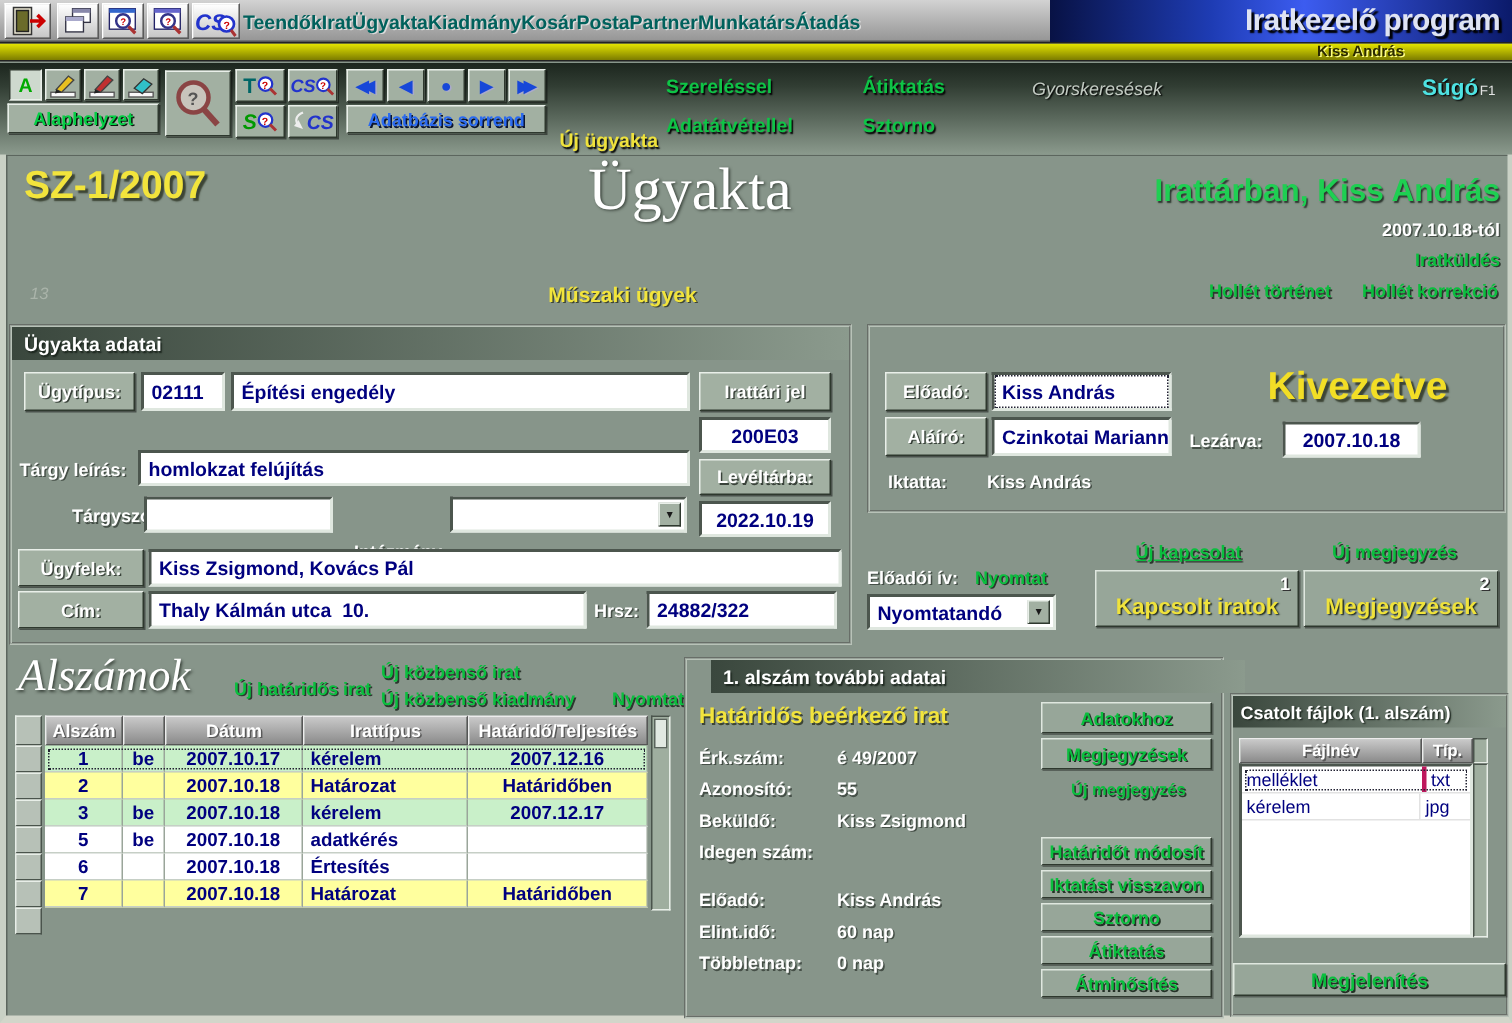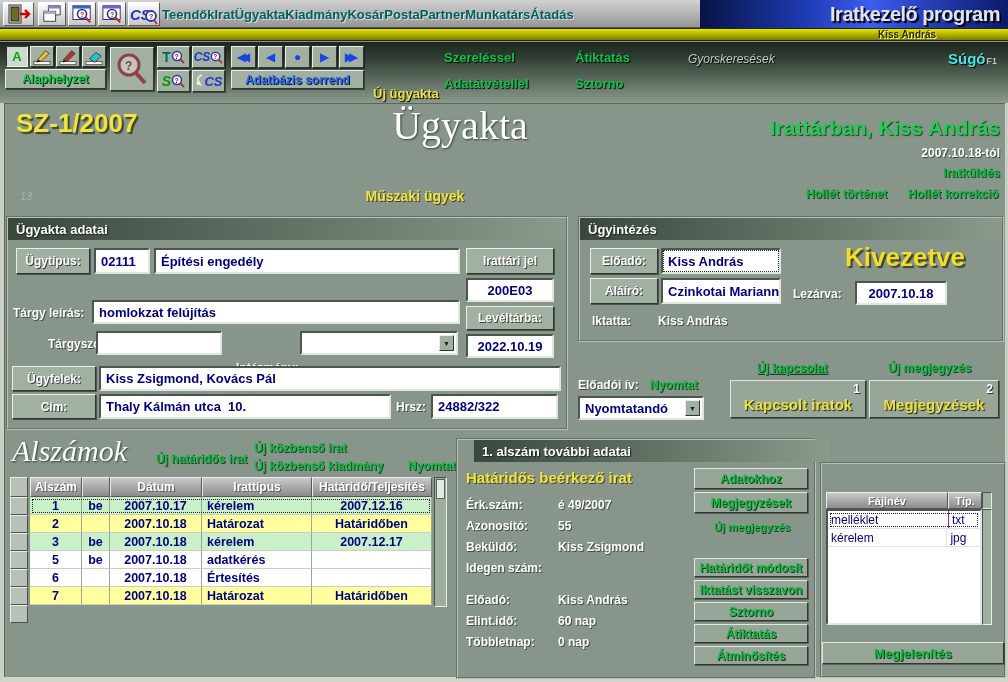--- a/index.html
+++ b/index.html
@@ -319,23 +319,20 @@
     </div>
   <div class="field abs" style="left:99px;top:366px;width:462px;height:25px;"><span>Kiss Zsigmond, Kovács Pál</span></div>
   <div class="rb abs btnlbl" style="left:12px;top:394px;width:84px;height:25px;">
       <span>Cím:</span>
     </div>
   <div class="field abs" style="left:99px;top:394px;width:292px;height:25px;"><span>Thaly Kálmán utca  10.</span></div>
   <span class="abs wlabel" style="left:396px;top:400px;">Hrsz:</span>
   <div class="field abs" style="left:431px;top:394px;width:127px;height:25px;"><span>24882/322</span></div>
 
   <div class="panel" style="left:578px;top:216px;width:426px;height:126px;"></div>
-  <div class="ptitle" style="left:580px;top:218px;width:422px;height:22px;">
-    <span>Ügyintézés</span>
-  </div>
   <div class="rb abs btnlbl" style="left:590px;top:248px;width:68px;height:26px;">
       <span>Előadó:</span>
     </div>
   <div class="field abs dotted" style="left:661px;top:248px;width:120px;height:26px;"><span>Kiss András</span></div>
   <span class="abs" style="left:810px;top:242px;width:190px;text-align:center;font-size:26px;font-weight:bold;color:#f2de26;text-shadow:2px 2px 1px #3c4435;">Kivezetve</span>
   <div class="rb abs btnlbl" style="left:590px;top:278px;width:68px;height:26px;">
       <span>Aláíró:</span>
     </div>
   <div class="field abs" style="left:661px;top:278px;width:120px;height:26px;"><span>Czinkotai Mariann</span></div>
   <span class="abs wlabel" style="left:793px;top:287px;">Lezárva:</span>
@@ -491,29 +488,32 @@
   <span class="abs glink" style="left:714px;top:521px;font-size:11px;">Új megjegyzés</span>
   <div class="abs" style="left:694px;top:558px;width:114px;">
       <div class="gbtn" style="height: 19px; margin-bottom: 3px;">Határidőt módosít</div>
       <div class="gbtn" style="height: 19px; margin-bottom: 3px;">Iktatást visszavon</div>
       <div class="gbtn" style="height: 19px; margin-bottom: 3px;">Sztorno</div>
       <div class="gbtn" style="height: 19px; margin-bottom: 3px;">Átiktatás</div>
       <div class="gbtn" style="height: 19px; margin-bottom: 3px;">Átminősítés</div>
     </div>
 
   <div class="panel" style="left:820px;top:462px;width:186px;height:216px;"></div>
+  <div class="ptitle" style="left:822px;top:464px;width:182px;height:21px;font-size:12px;padding-left:5px;">
+    <span>Csatolt fájlok (1. alszám)</span>
+  </div>
   <div class="abs" style="left:826px;top:492px;display:flex;">
     <div class="fhc" style="width:122px;">Fájlnév</div>
     <div class="fhc" style="width:34px;">Típ.</div>
     <div class="scrolltrack" style="position:static;width:10px;height:17px;"></div>
   </div>
   <div id="files-body" class="abs" style="left:826px;top:509px;width:156px;height:116px;">
       <div class="file-row dotted">
         <div class="fc" style="width:120px;">melléklet</div>
-        <div class="fc" style="width:20px;border-left:1px solid #be185d;">txt</div>
+        <div class="fc" style="width:20px;border-left:3px solid #be185d;">txt</div>
       </div>
       <div class="file-row">
         <div class="fc" style="width:120px;">kérelem</div>
         <div class="fc" style="width:34px;border-left:1px solid #e2e2e2;">jpg</div>
       </div>
     </div>
   <div class="scrolltrack" style="left:982px;top:509px;width:10px;height:116px;"></div>
   <div class="gbtn abs" style="left:822px;top:642px;width:182px;height:22px;font-size:13px;">
       <span>Megjelenítés</span>
     </div>

